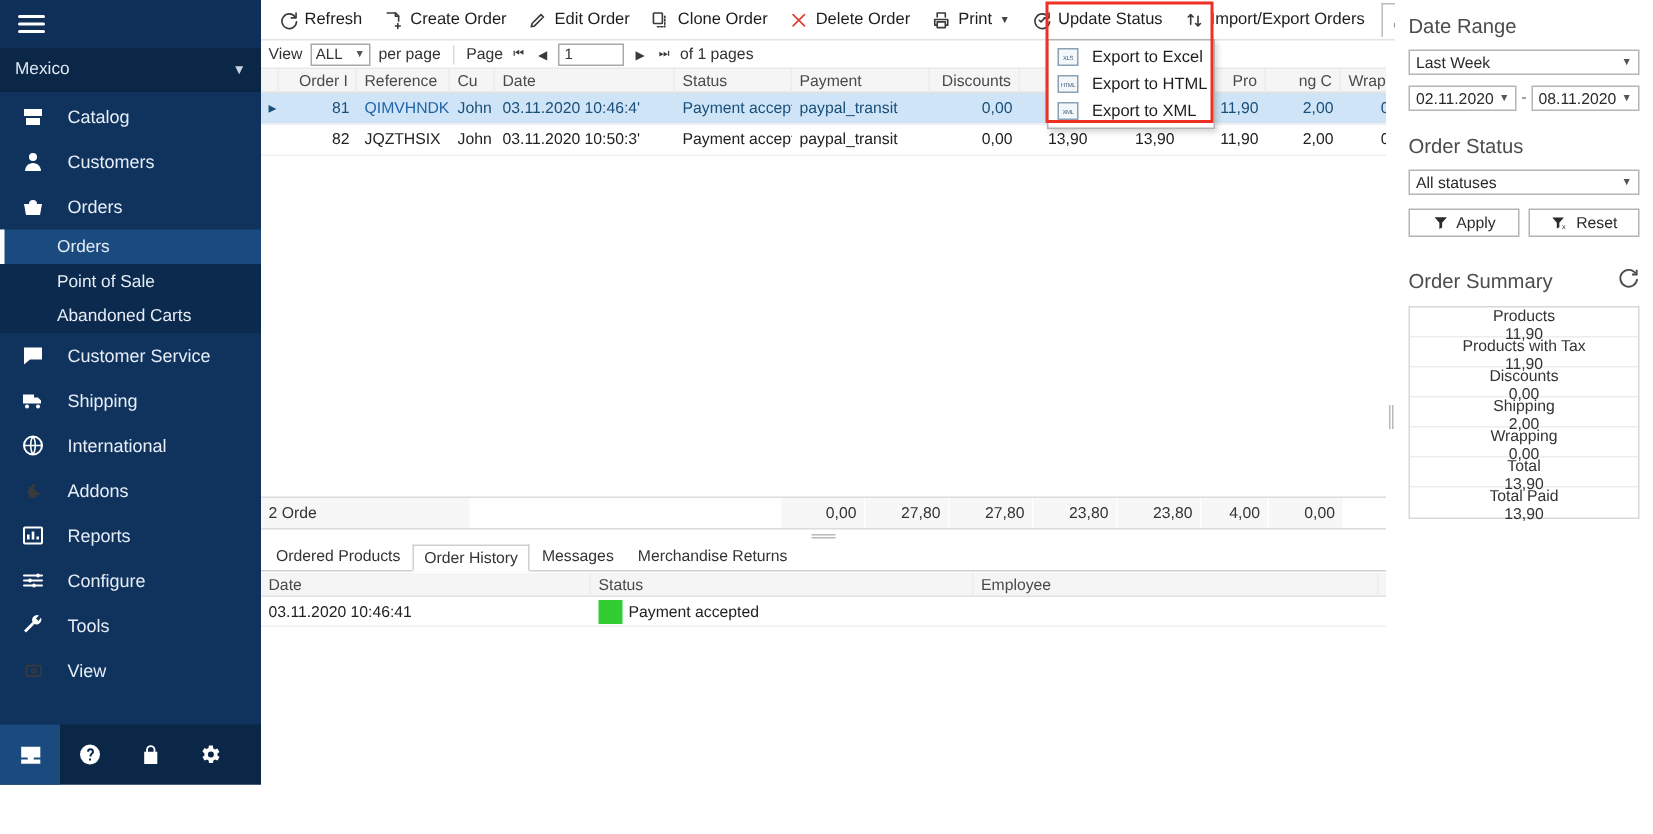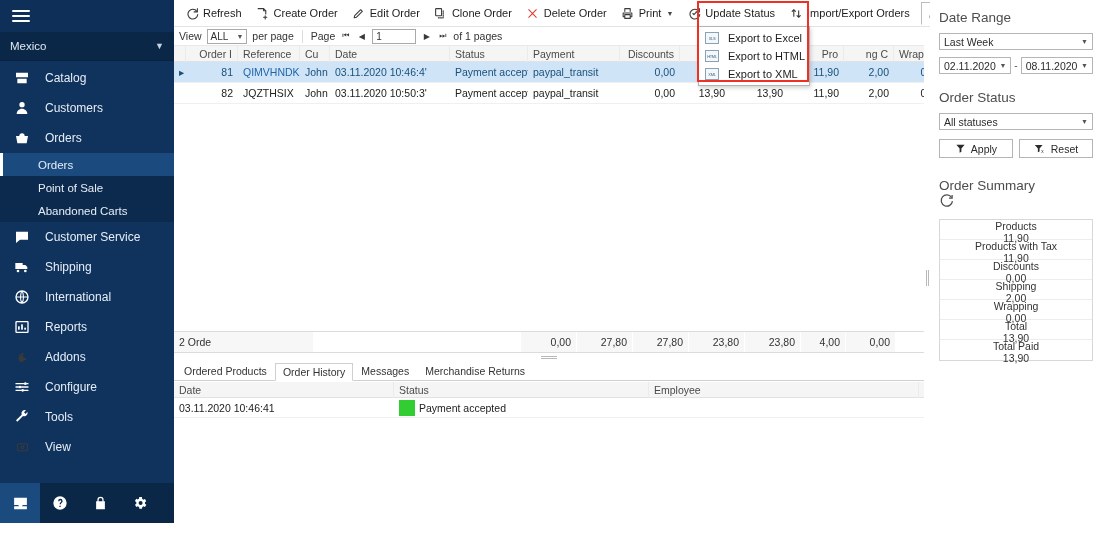--- a/index.html
+++ b/index.html
@@ -160,21 +160,21 @@
   
   .hist-head { height: 16px; display: flex; align-items: center; background: #f5f5f5; border-bottom: 1px solid #e2e2e2; font-size: 10.5px; color: #4a4a4a; }
   .hh { padding: 0 5px; height: 16px; line-height: 16px; border-right: 1px solid #ebebeb; overflow: hidden; white-space: nowrap; }
   .hist-row { height: 20px; display: flex; align-items: center; font-size: 10.5px; color: #222; border-bottom: 1px solid #f0f0f0; }
   .hc { padding: 0 5px; height: 20px; line-height: 20px; overflow: hidden; white-space: nowrap; display: flex; align-items: center; }
   .status-chip { width: 16px; height: 16px; background: #32cd32; flex: 0 0 16px; margin-right: 4px; }
 
   
   #right { width: 172px; flex: 0 0 172px; background: #ffffff; padding: 10px 9px 0 9px; }
   .rp-title { font-size: 13.5px; color: #4d4d4d; margin-bottom: 8px; }
-  .rp-title.with-ico { display: flex; align-items: flex-start; justify-content: space-between; flex-direction: column; }
+  .rp-title.with-ico { display: flex; align-items: center; justify-content: space-between; }
   .rp-select {
     height: 17px; border: 1px solid #b5b5b5; background: #fff; display: flex;
     align-items: center; justify-content: space-between; padding: 0 4px;
     font-size: 10.5px; color: #2b2b2b; margin-bottom: 7px;
   }
   .rp-select .c { font-size: 7px; color: #555; }
   .rp-daterow { display: flex; align-items: center; gap: 3px; margin-bottom: 7px; }
   .rp-daterow .rp-select { flex: 1 1 0; margin-bottom: 0; }
   .rp-daterow .dash { font-size: 10px; color: #555; }
   .rp-btnrow { display: flex; gap: 6px; margin-top: 9px; }
@@ -268,36 +268,36 @@
           <span class="nav-ico">
             <svg width="16" height="16" viewBox="0 0 24 24" fill="none">
               <circle cx="12" cy="12" r="9" fill="none" stroke="#fff" stroke-width="2"></circle>
               <path d="M3 12h18M12 3c3 3.5 3 14 0 18M12 3c-3 3.5-3 14 0 18" fill="none" stroke="#fff" stroke-width="1.6"></path>
             </svg>
           </span>
           <span>International</span>
         </div>
         <div class="nav-item">
           <span class="nav-ico">
+            <svg width="13" height="13" viewBox="0 0 24 24" fill="#3a3a3a">
+              <path d="M10 3h4v3a2 2 0 1 0 0 4v3h3a2 2 0 1 1 0 4h-3v3H6v-4a2 2 0 1 1 0-4V6h4V3z"></path>
+            </svg>
+          </span>
+          <span>Addons</span>
+        </div>
+        <div class="nav-item">
+          <span class="nav-ico">
             <svg width="16" height="16" viewBox="0 0 24 24" fill="none">
               <rect x="3" y="4" width="18" height="16" rx="1" fill="none" stroke="#fff" stroke-width="2"></rect>
               <rect x="6" y="11" width="2.6" height="5" fill="#fff"></rect>
               <rect x="10.7" y="8" width="2.6" height="8" fill="#fff"></rect>
               <rect x="15.4" y="13" width="2.6" height="3" fill="#fff"></rect>
             </svg>
           </span>
           <span>Reports</span>
-        </div>
-        <div class="nav-item">
-          <span class="nav-ico">
-            <svg width="13" height="13" viewBox="0 0 24 24" fill="#3a3a3a">
-              <path d="M10 3h4v3a2 2 0 1 0 0 4v3h3a2 2 0 1 1 0 4h-3v3H6v-4a2 2 0 1 1 0-4V6h4V3z"></path>
-            </svg>
-          </span>
-          <span>Addons</span>
         </div>
         <div class="nav-item">
           <span class="nav-ico">
             <svg width="16" height="16" viewBox="0 0 24 24" fill="none">
               <path d="M3 7h12M19 7h2M3 12h4M11 12h10M3 17h8M15 17h6" stroke="#fff" stroke-width="2" stroke-linecap="round"></path>
               <circle cx="17" cy="7" r="2" fill="#fff"></circle>
               <circle cx="9" cy="12" r="2" fill="#fff"></circle>
               <circle cx="13" cy="17" r="2" fill="#fff"></circle>
             </svg>
           </span>

